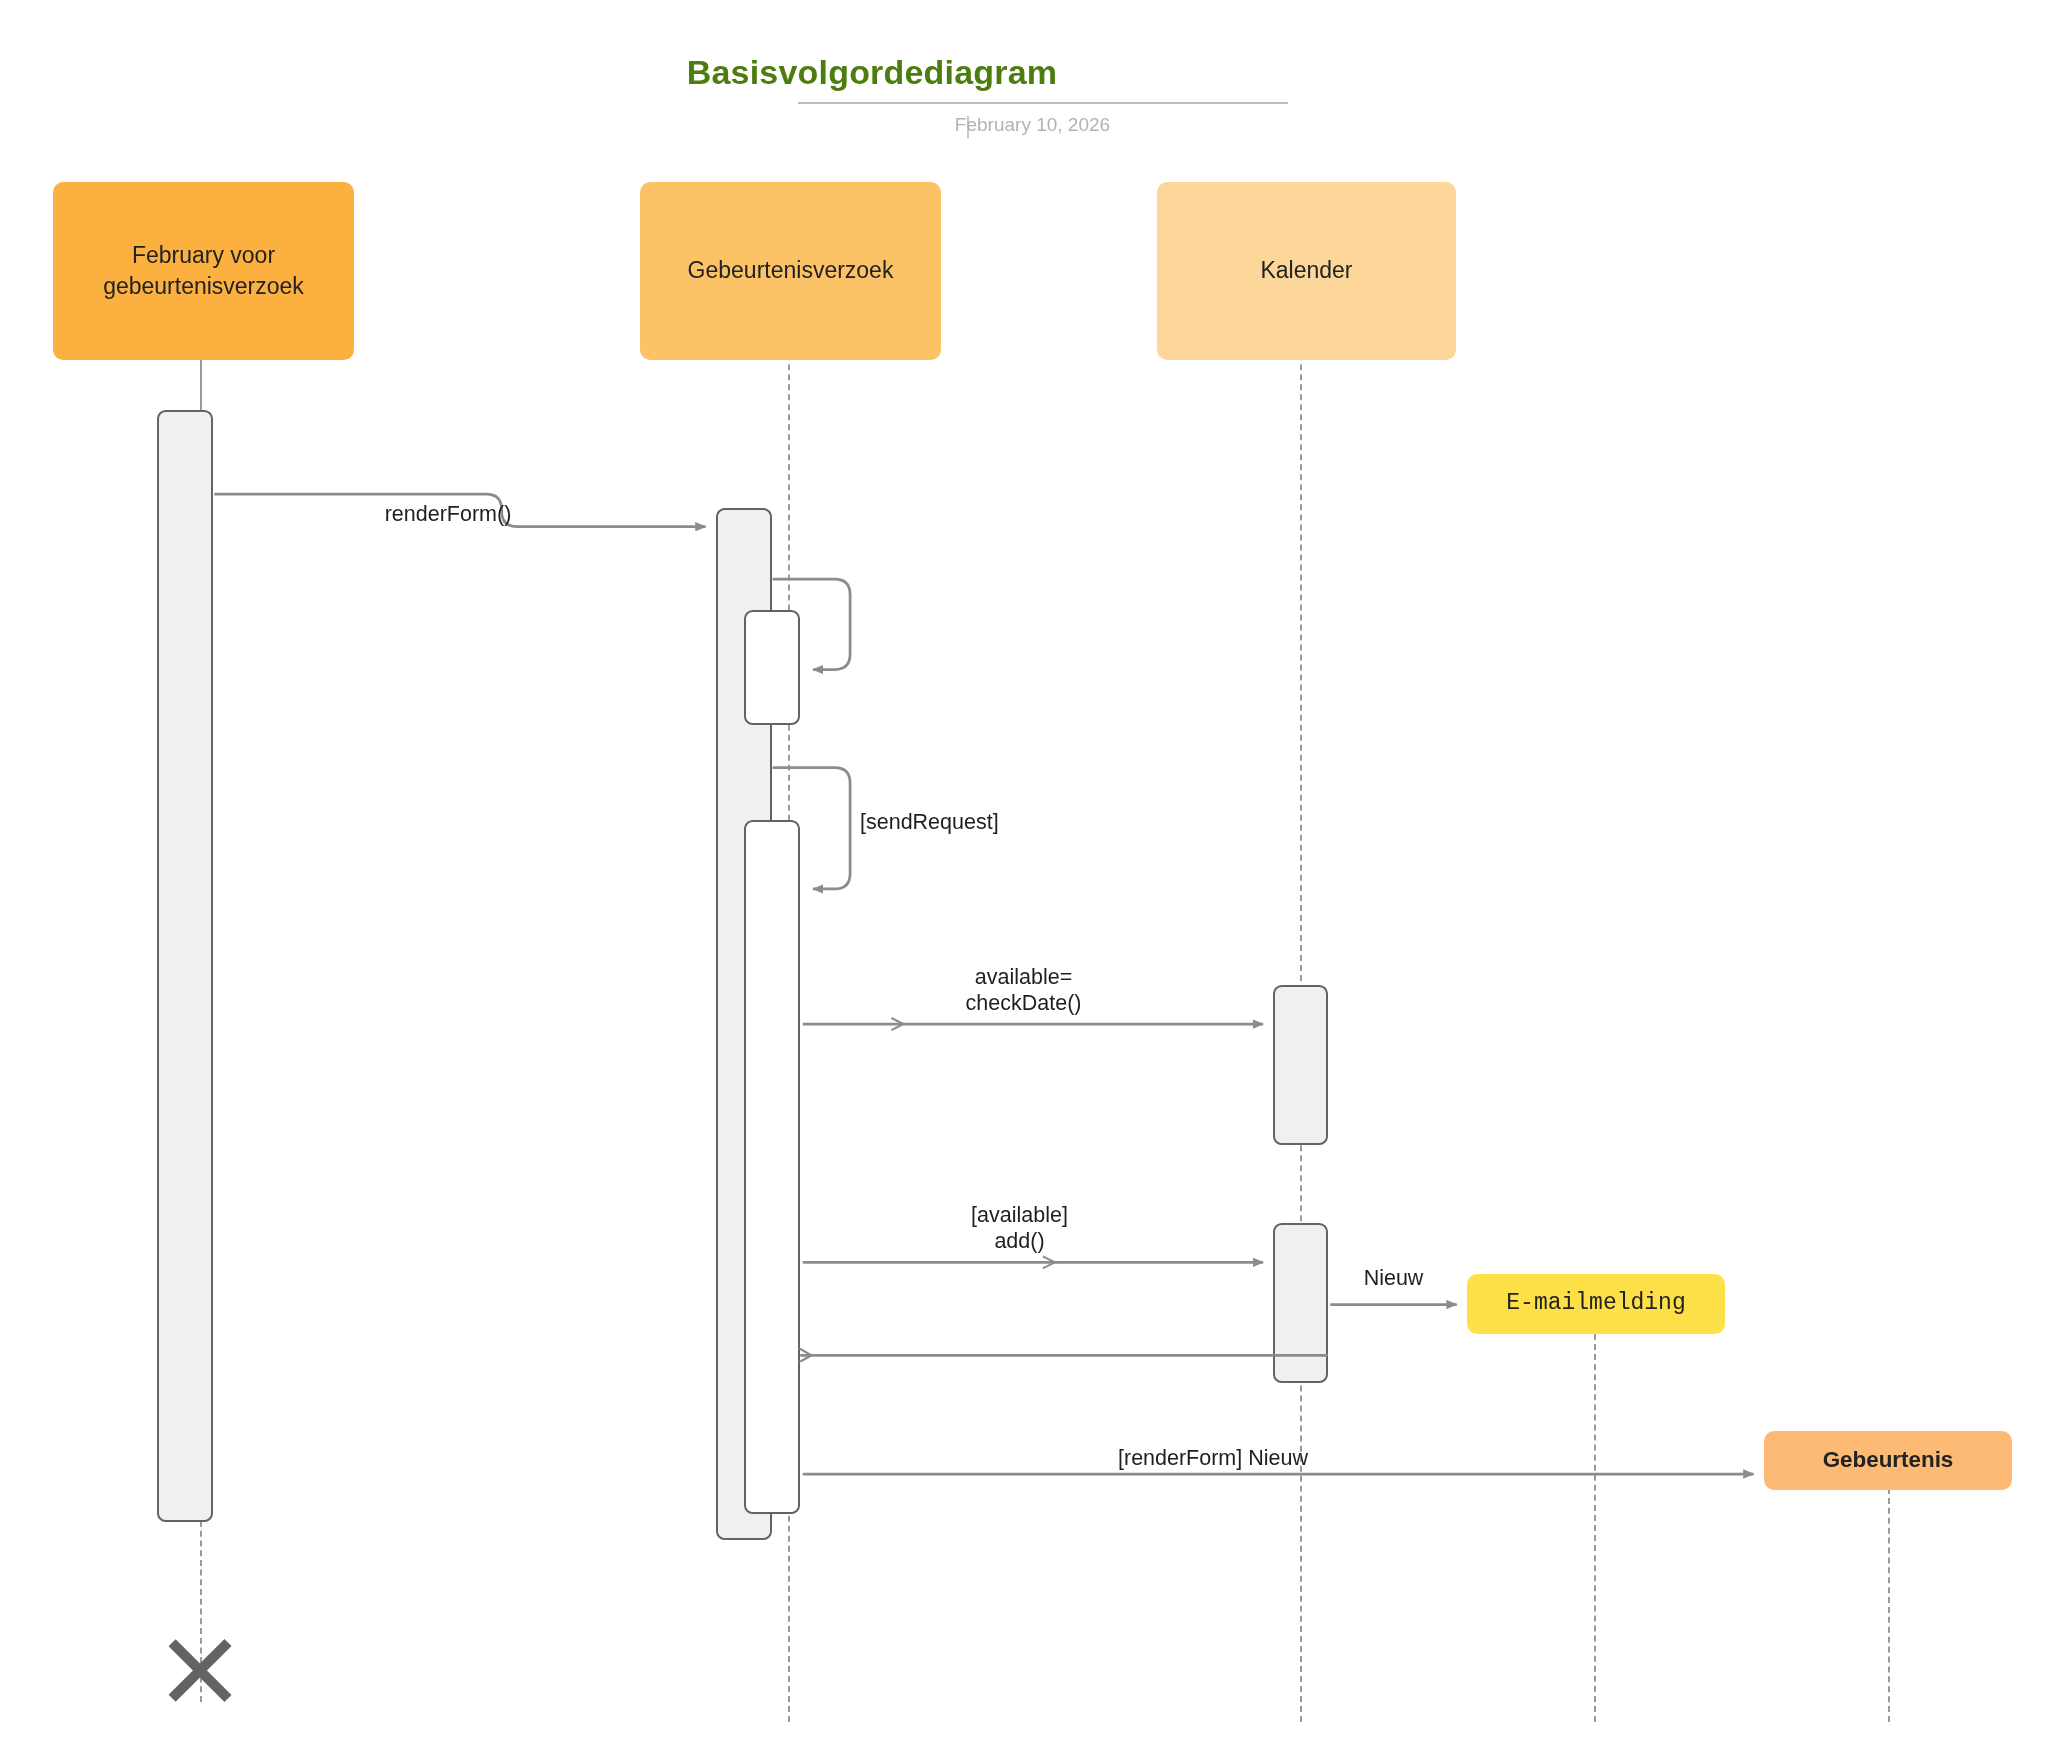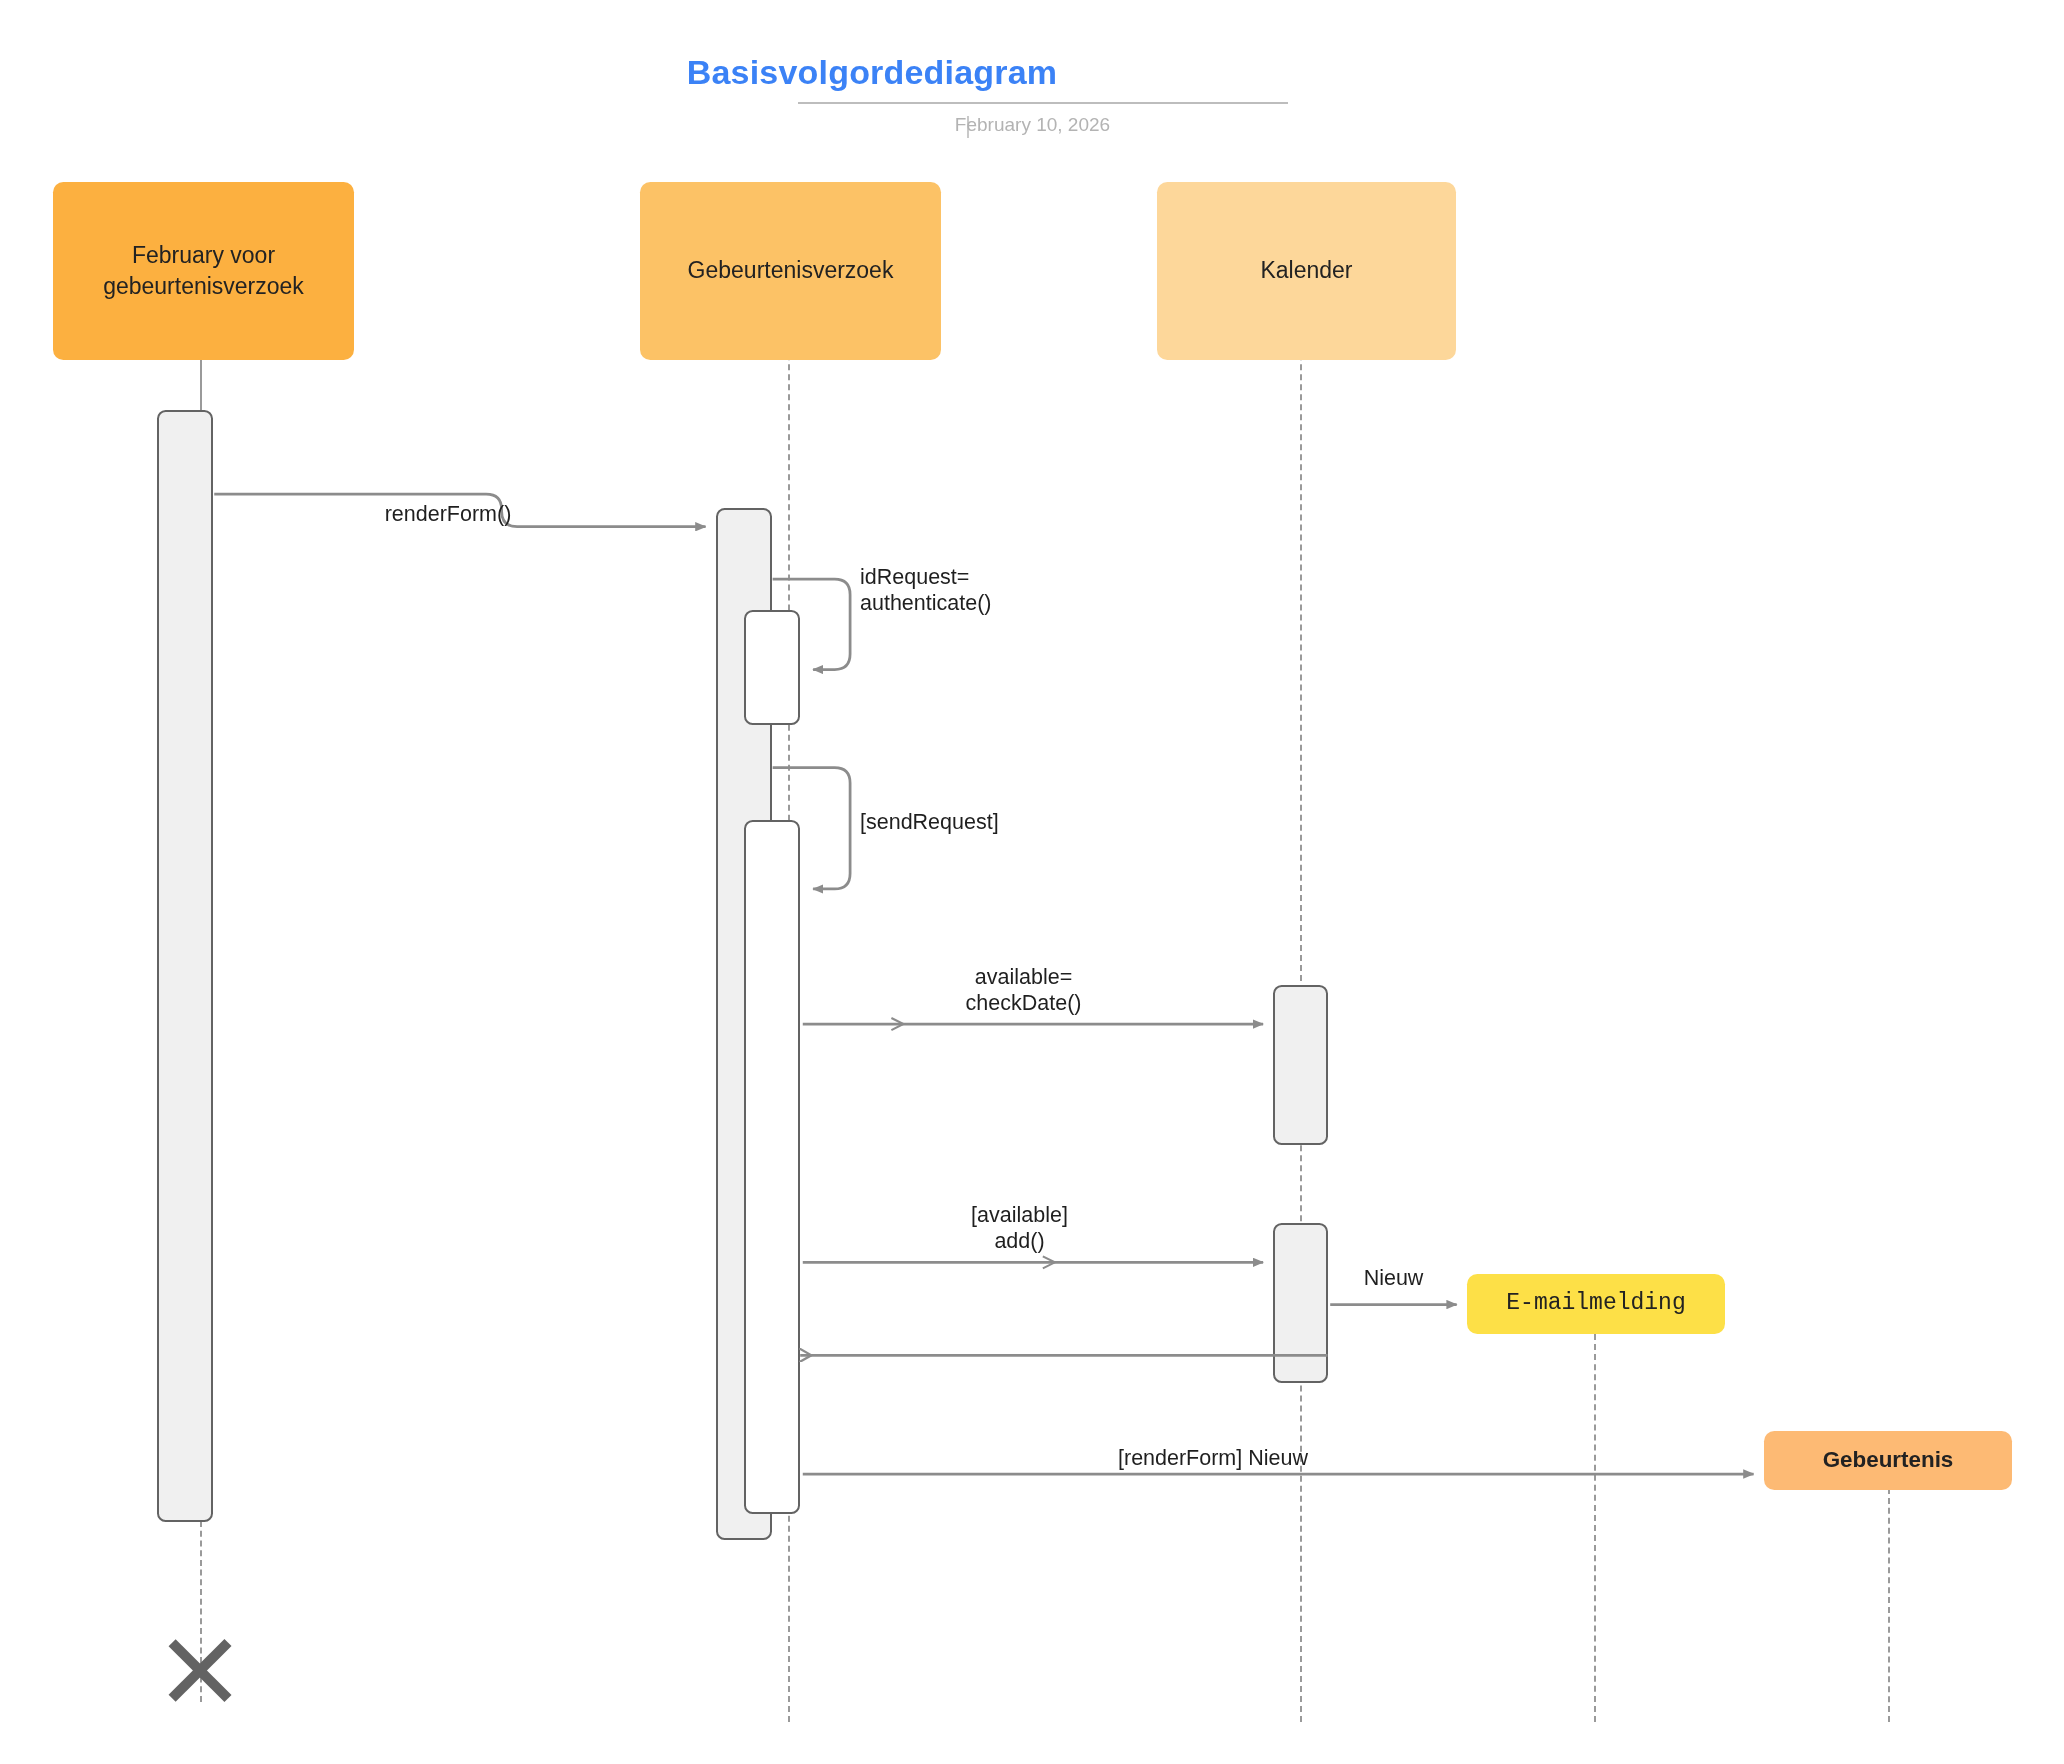--- a/index.html
+++ b/index.html
@@ -27,21 +27,21 @@
     width: 2065px;
   }
   .diagram-title {
     position: absolute;
     left: 0;
     top: 53px;
     width: 1744px;
     text-align: center;
     font-size: 34px;
     font-weight: bold;
-    color: #3b82f6;
+    color: #4d7c0f;
     letter-spacing: 0.2px;
     white-space: nowrap;
   }
   .title-rule {
     position: absolute;
     left: 798px;
     top: 102px;
     width: 490px;
     height: 1.7px;
     background: #bdbdbd;
@@ -220,22 +220,20 @@
 
     <line x1="1546" y1="1516" x2="1693" y2="1516" stroke="#8c8c8c" stroke-width="3.2" marker-end="url(#filledArrow)"></line>
 
     <line x1="1543" y1="1575" x2="930" y2="1575" stroke="#8c8c8c" stroke-width="3.2" marker-end="url(#openArrow)"></line>
 
     <line x1="933" y1="1713" x2="2038" y2="1713" stroke="#8c8c8c" stroke-width="3.2" marker-end="url(#filledArrow)"></line>
   </svg>
 
   <div class="msg-label center" style="left:293px; top:465px; width:310px;margin-top:36px;">renderForm()</div>
 
-  <div class="msg-label left" style="left:860px; top:564px; width:361px;">idRequest=
-authenticate()</div>
 
   <div class="msg-label left" style="left:860px; top:809px; width:361px;">[sendRequest]</div>
 
   <div class="msg-label center" style="left:843px; top:964px; width:361px;">available=
 checkDate()</div>
 
   <div class="msg-label center" style="left:839px; top:1202px; width:361px;">[available]
 add()</div>
 
   <div class="msg-label center" style="left:1329px; top:1265px; width:129px;">Nieuw</div>

